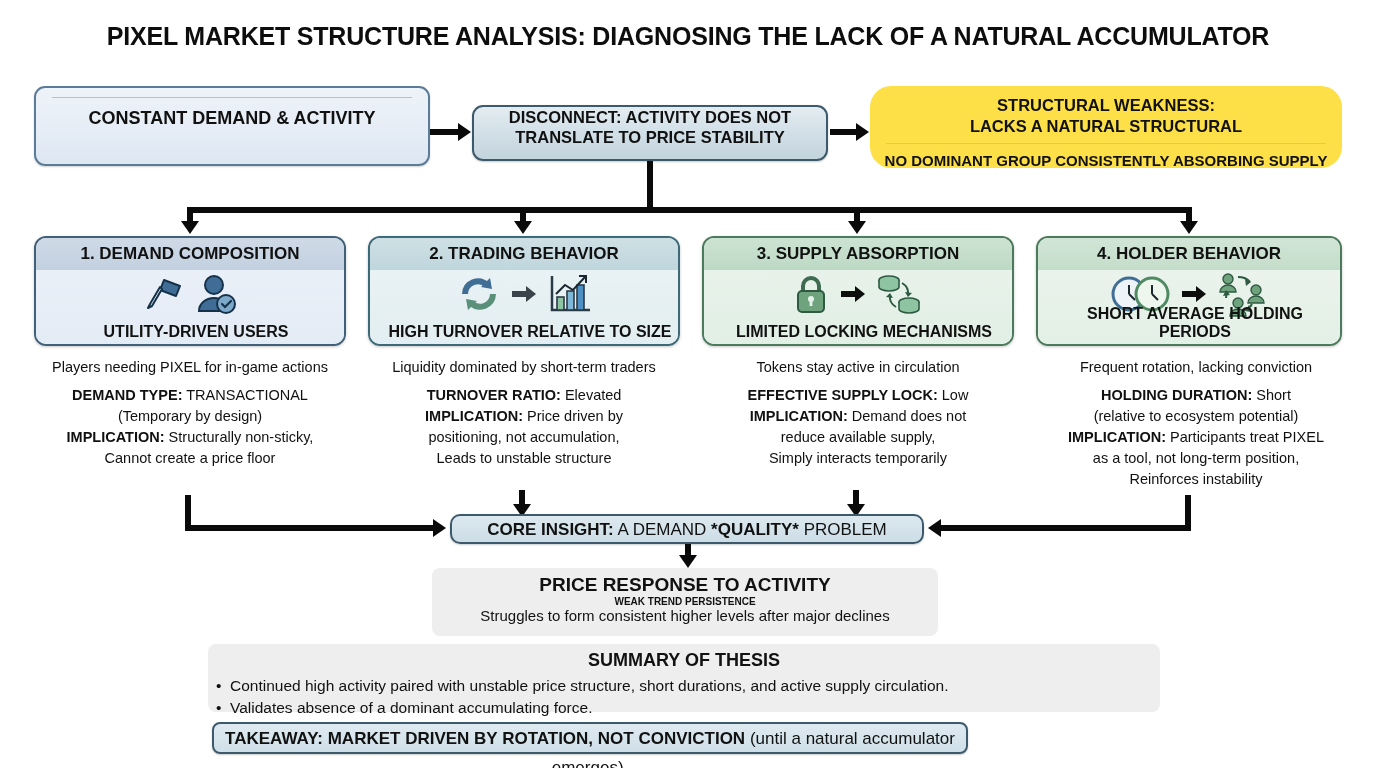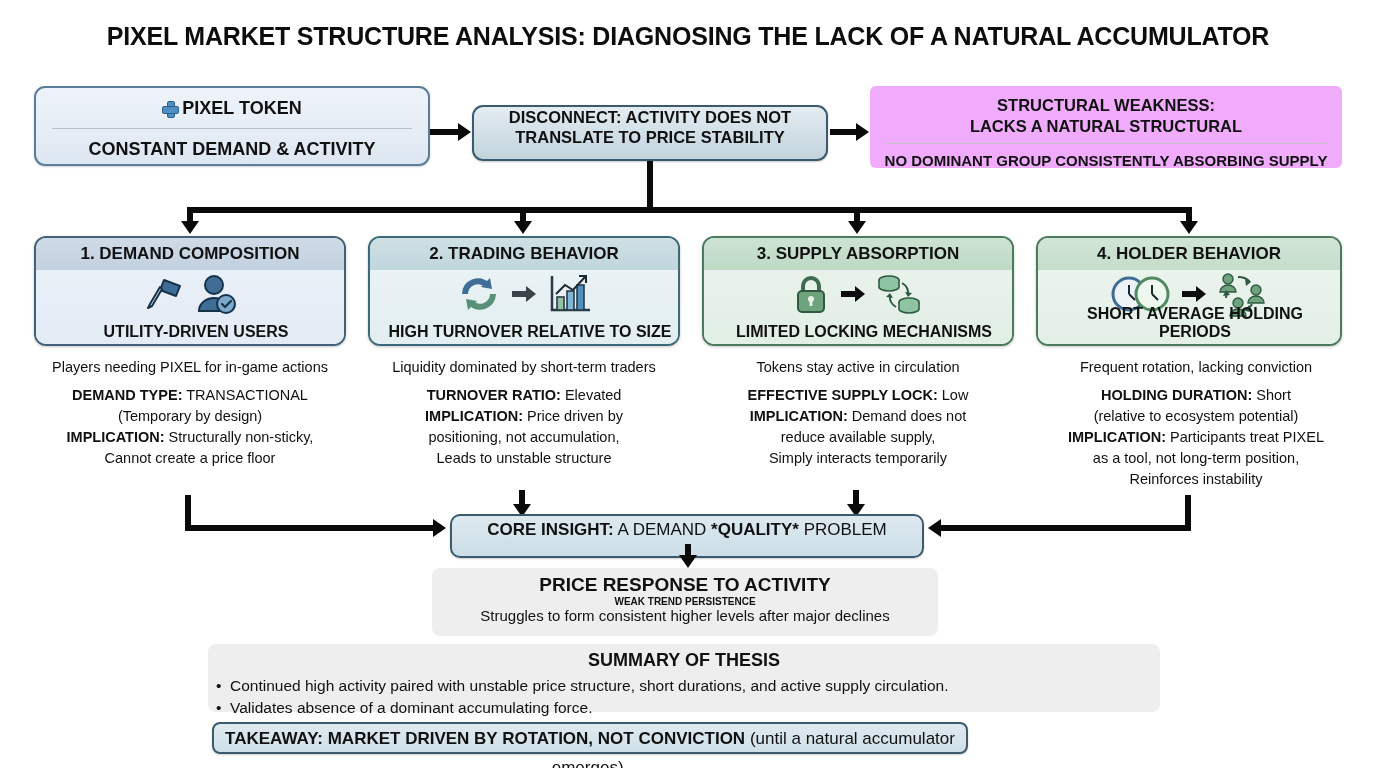--- a/index.html
+++ b/index.html
@@ -28,22 +28,22 @@
     background: linear-gradient(180deg,#eef3f9 0%, #e6edf6 55%, #dde7f2 100%);
     box-shadow: 0 1px 2px rgba(0,0,0,.18);
   }
   .box-steel {
     border: 2px solid #3c5a6b;
     background: linear-gradient(180deg,#e3ecf1 0%, #cfdde5 60%, #c3d4dd 100%);
     box-shadow: 0 1px 2px rgba(0,0,0,.22);
   }
   .box-gray {
     border: none;
-    background: #f0abfc;
-    border-radius: 6px;
+    background: #fde047;
+    border-radius: 21px;
   }
 
   .bx-title {
     text-align: center; font-weight: bold; color: #111;
   }
   .bx-sub { text-align: center; font-weight: bold; color: #111; }
   .hr-soft { height: 1px; background: #b9bfc6; margin: 0 16px; }
 
   
   .cross-icon {
@@ -144,23 +144,20 @@
   .ico { display: block; }
 </style>
 </head>
 <body>
 
 <div id="root">
 
   <div class="title">PIXEL MARKET STRUCTURE ANALYSIS: DIAGNOSING THE LACK OF A NATURAL ACCUMULATOR</div>
 
   <div class="box box-blue" style="left:34px; top:86px; width:396px; height:80px;">
-    <div class="bx-title" style="font-size:18px; padding-top:10px;">
-      <span class="cross-icon"></span><span>PIXEL TOKEN</span>
-    </div>
     <div class="hr-soft" style="margin-top:9px;"></div>
     <div class="bx-sub" style="font-size:18px; padding-top:10px;">CONSTANT DEMAND &amp; ACTIVITY</div>
   </div>
 
   <div class="box box-steel" style="left:472px; top:105px; width:356px; height:56px;">
     <div class="bx-title" style="font-size:16.5px; padding-top:0; line-height:20px;">
       <div>DISCONNECT: ACTIVITY DOES NOT</div>
       <div>TRANSLATE TO PRICE STABILITY</div>
     </div>
   </div>
@@ -346,21 +343,21 @@
   <div class="ln" style="left:519px; top:490px; width:6px; height:18px;"></div>
   <div class="arrow-d" style="left:513px; top:504px;"></div>
 
   <div class="ln" style="left:853px; top:490px; width:6px; height:18px;"></div>
   <div class="arrow-d" style="left:847px; top:504px;"></div>
 
   <div class="ln" style="left:1185px; top:495px; width:6px; height:33px;"></div>
   <div class="ln" style="left:941px; top:525px; width:250px; height:6px;"></div>
   <div class="arrow-l" style="left:928px; top:519px;"></div>
 
-  <div class="core" style="left:450px; top:514px; width:474px; height:44px; line-height:27px;">
+  <div class="core" style="left:450px; top:514px; width:474px; height:30px; line-height:27px;">
     <b>CORE INSIGHT:</b><span> A DEMAND </span><b>*QUALITY*</b><span> PROBLEM</span>
   </div>
 
   <div class="ln" style="left:685px; top:544px; width:6px; height:14px;"></div>
   <div class="arrow-d" style="left:679px; top:555px;"></div>
 
   <div class="price" style="left:432px; top:568px; width:506px; height:68px; padding-top:6px;">
     <div class="l1">PRICE RESPONSE TO ACTIVITY</div>
     <div class="l2">WEAK TREND PERSISTENCE</div>
     <div class="l3">Struggles to form consistent higher levels after major declines</div>

